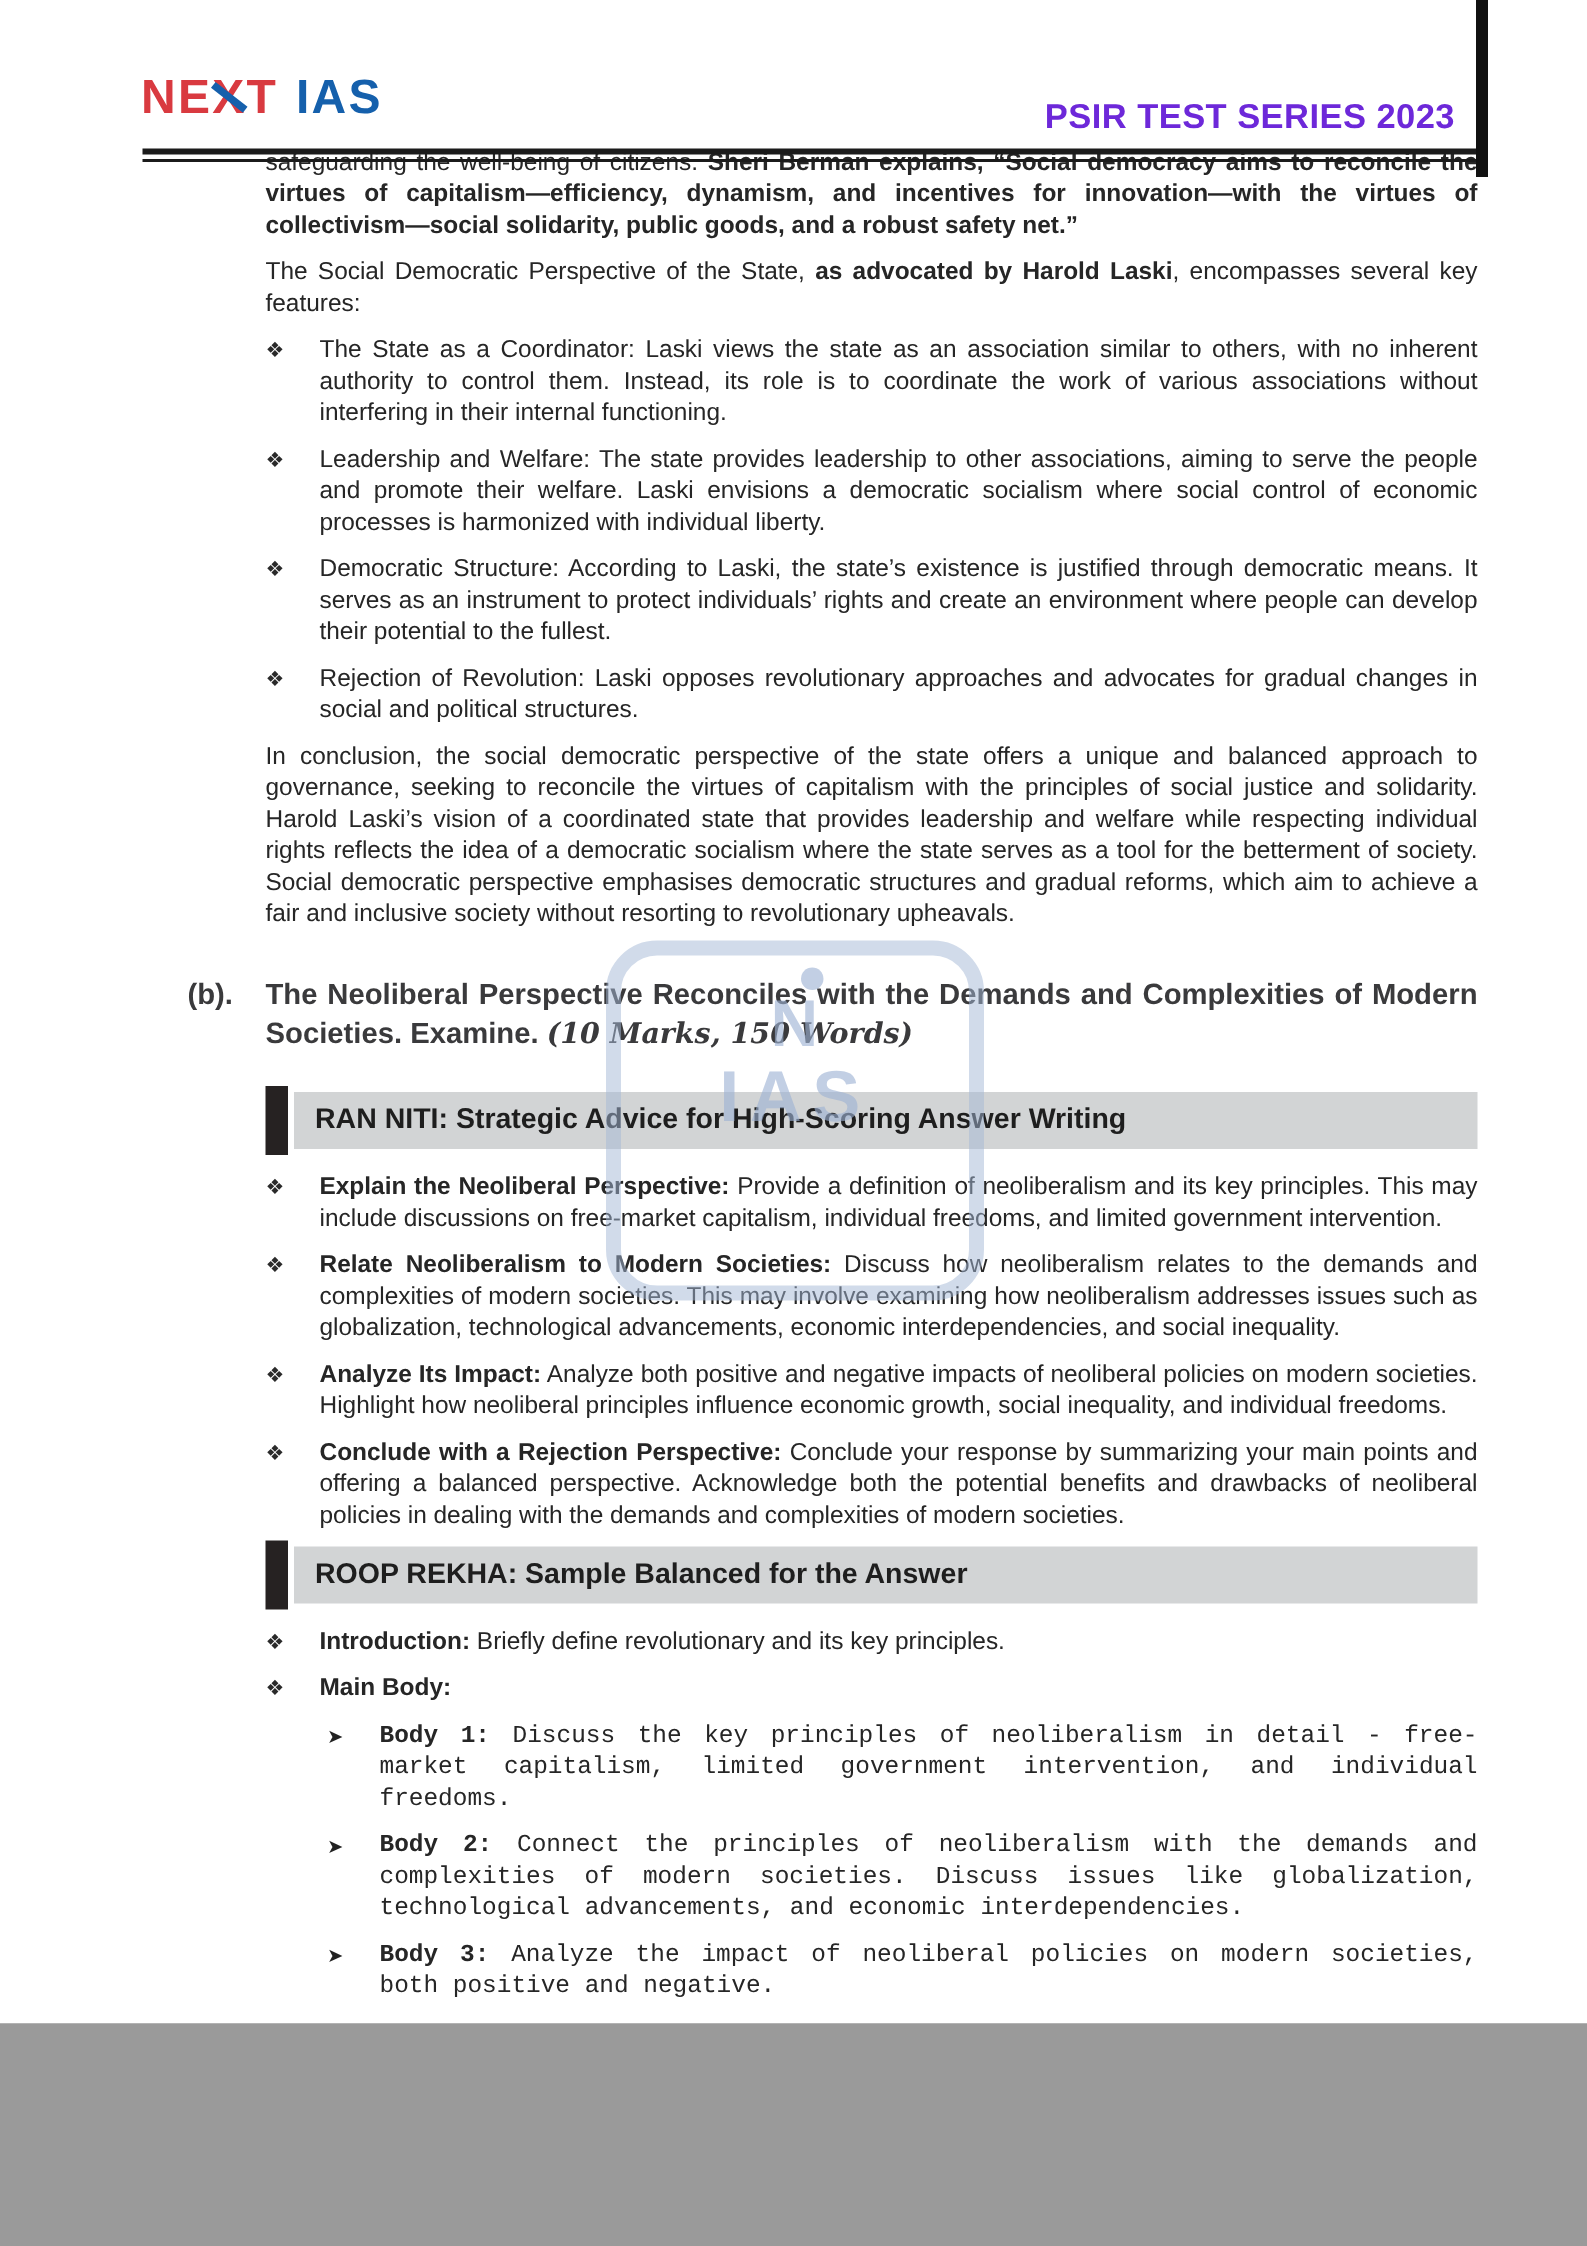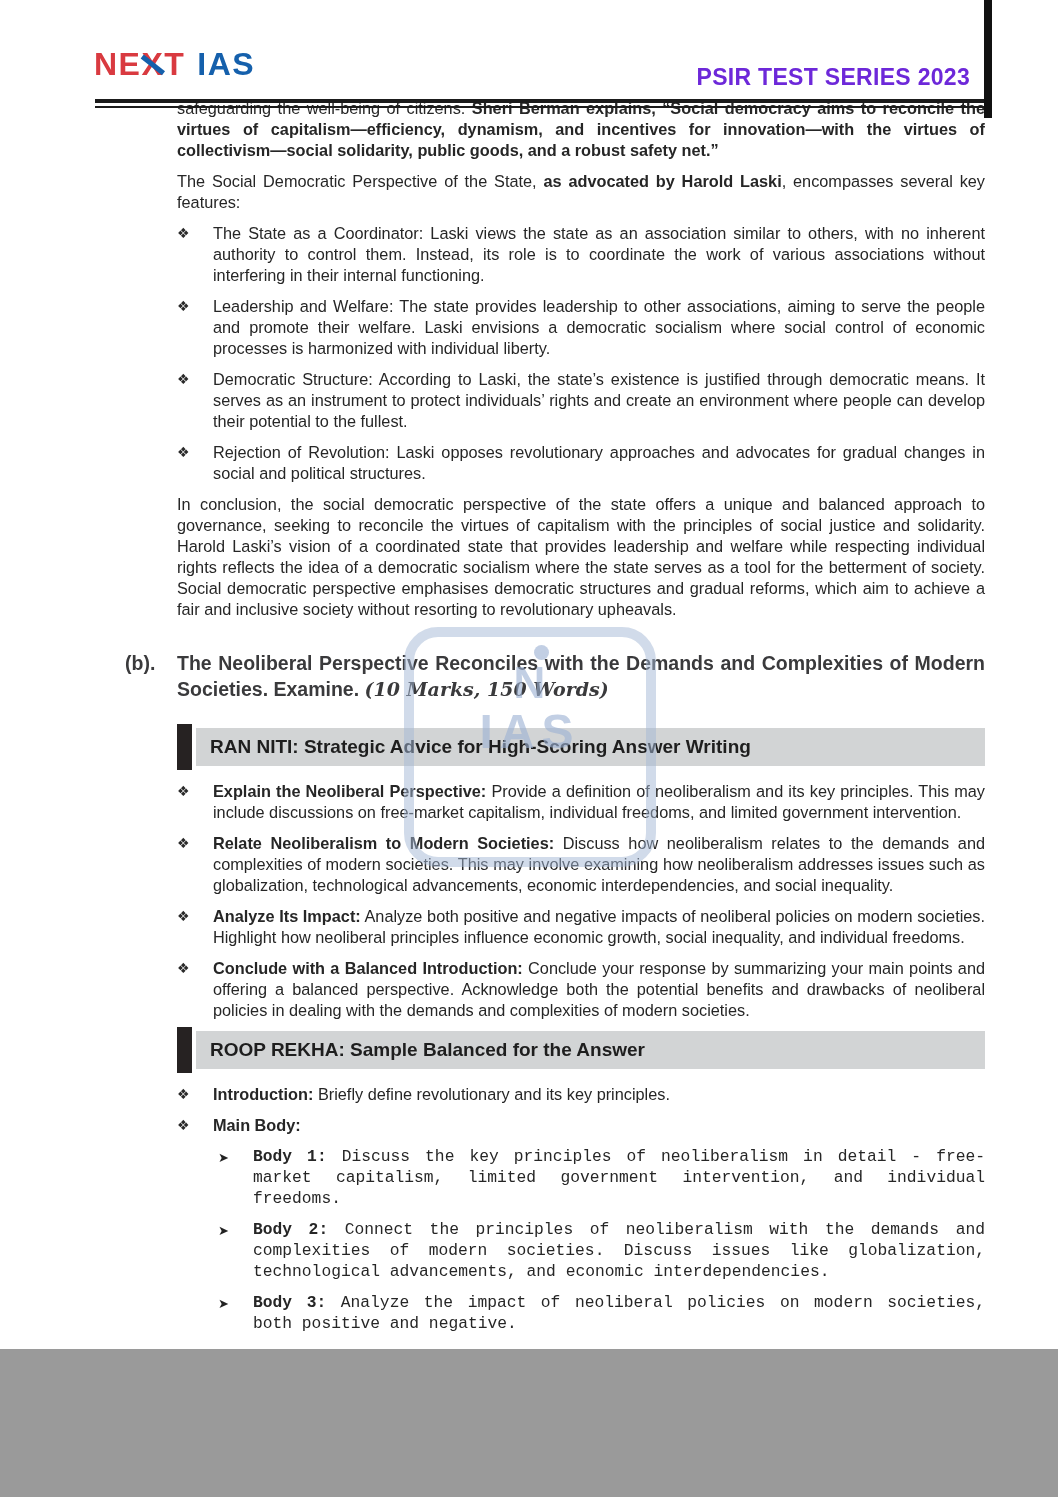--- a/index.html
+++ b/index.html
@@ -130,21 +130,21 @@
       <div class="bullet">
         <span class="glyph">❖</span>
         <span class="btext"><span class="b">Relate Neoliberalism to Modern Societies:</span><span> Discuss how neoliberalism relates to the demands and complexities of modern societies. This may involve examining how neoliberalism addresses issues such as globalization, technological advancements, economic interdependencies, and social inequality.</span></span>
       </div>
       <div class="bullet">
         <span class="glyph">❖</span>
         <span class="btext"><span class="b">Analyze Its Impact:</span><span> Analyze both positive and negative impacts of neoliberal policies on modern societies. Highlight how neoliberal principles influence economic growth, social inequality, and individual freedoms.</span></span>
       </div>
       <div class="bullet">
         <span class="glyph">❖</span>
-        <span class="btext"><span class="b">Conclude with a Balanced Introduction:</span><span> Conclude your response by summarizing your main points and offering a balanced perspective. Acknowledge both the potential benefits and drawbacks of neoliberal policies in dealing with the demands and complexities of modern societies.</span></span>
+        <span class="btext"><span class="b">Conclude with a Rejection Perspective:</span><span> Conclude your response by summarizing your main points and offering a balanced perspective. Acknowledge both the potential benefits and drawbacks of neoliberal policies in dealing with the demands and complexities of modern societies.</span></span>
       </div>
     </div>
 
     <div class="section-bar mt-s">
       <div class="bar-tab"></div>
       <div class="bar-bg"></div>
       <div class="bar-title">ROOP REKHA: Sample Balanced for the Answer</div>
     </div>
 
     <div class="bullets after-bar">

